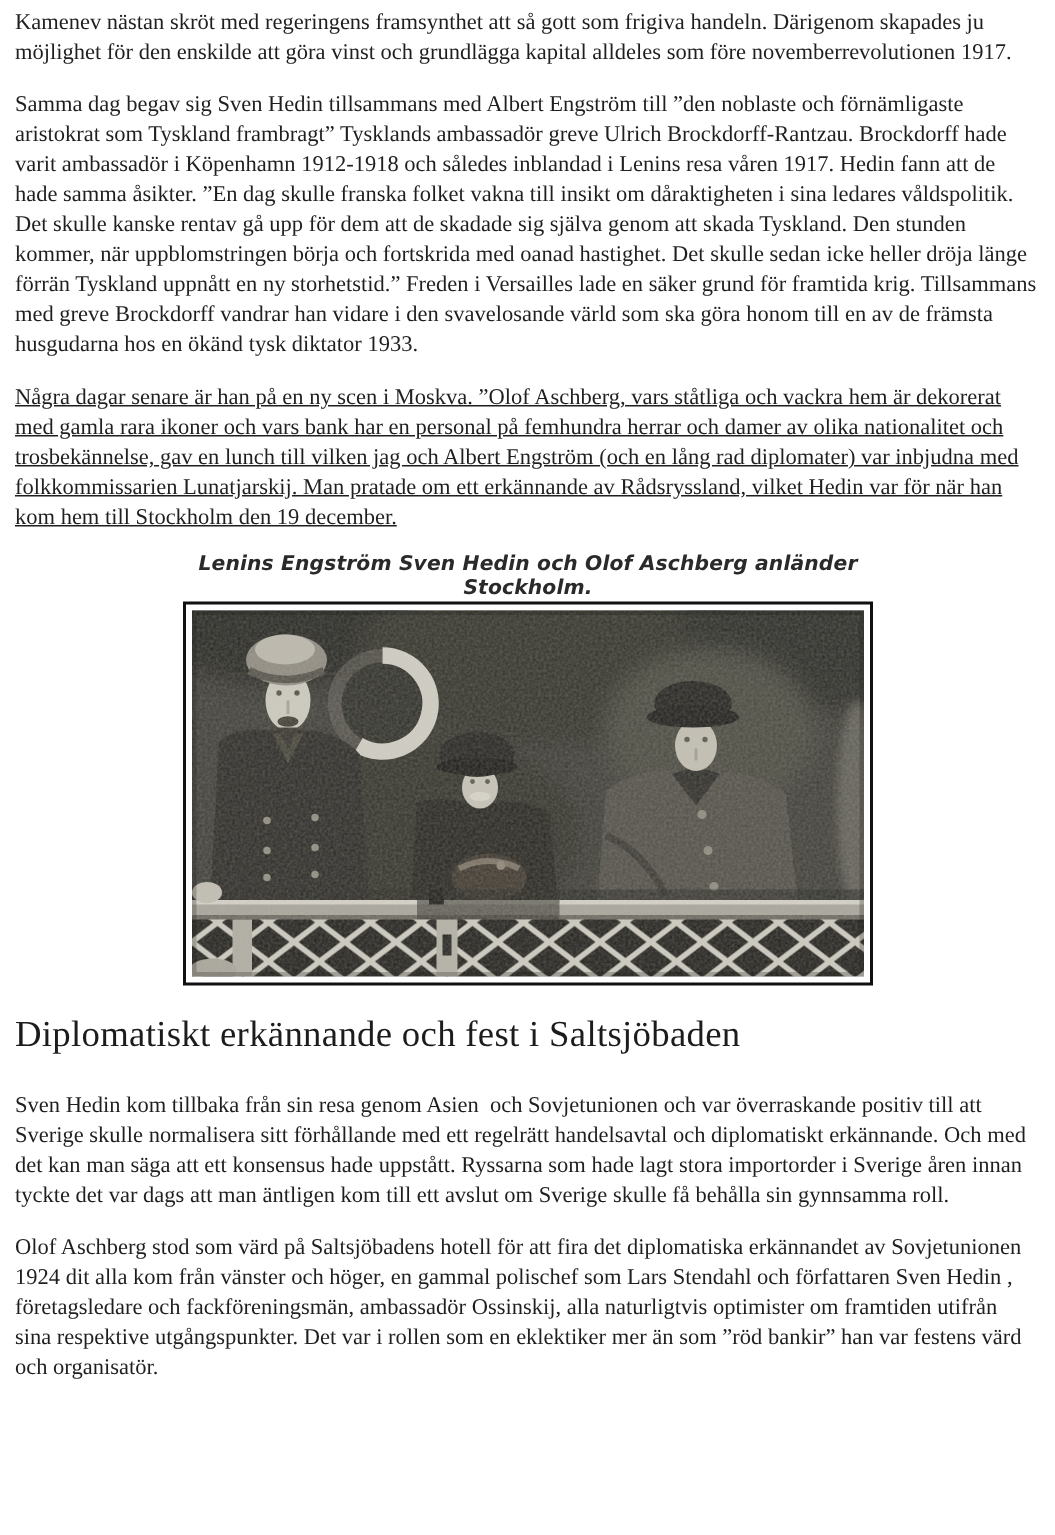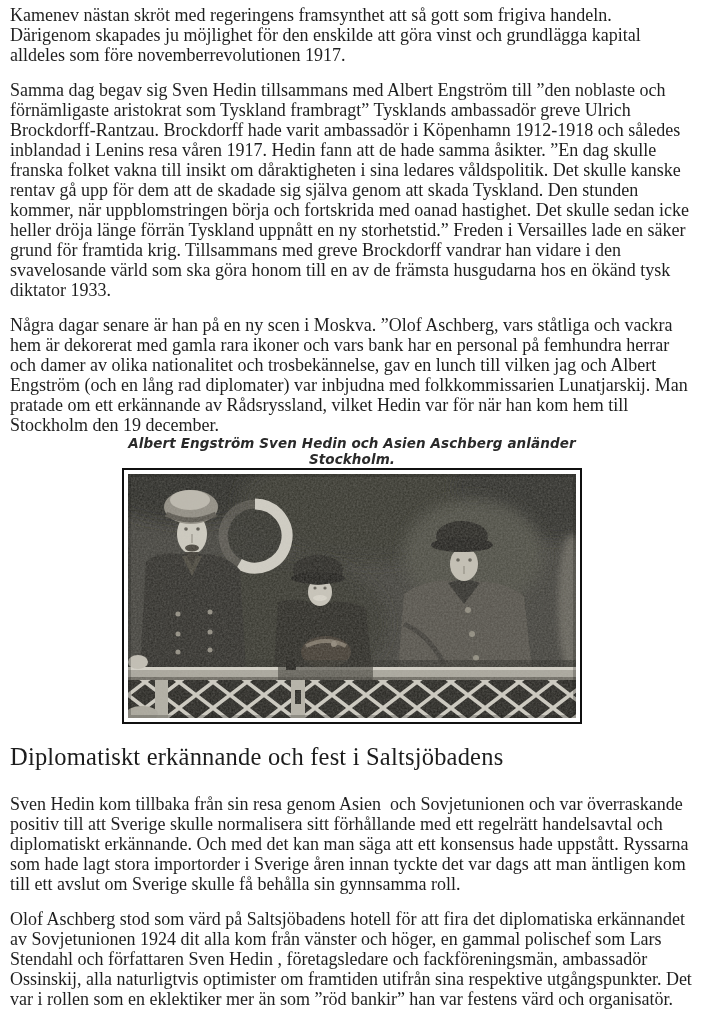--- a/index.html
+++ b/index.html
@@ -2,22 +2,22 @@
 <html><head>
 <meta charset="utf-8">
 <style>
   html, body { margin: 0; padding: 0; background: #ffffff; }
   body {
     width: 703px; height: 1023px; overflow: hidden;
     font-family: "Liberation Serif", serif;
     color: #1f1f1f;
   }
   .page { padding: 5px 11px 0 10px; }
-  .para { font-size: 18px; line-height: 20px; margin: 0 0 15px 0; }
-  .para.tight { margin-bottom: 0; }
+  .para { font-size: 15px; line-height: 20px; margin: 0 0 15px 0; }
+  .para.tight { margin-bottom: 13px; text-decoration: underline; }
   .para .pline { display: block; }
   figure.photo-figure { margin: 0; padding: 0; width: 460px; margin-left: 112px; text-align: center; }
   figcaption.photo-caption {
     font-family: "DejaVu Sans", sans-serif;
     font-style: italic; font-weight: bold;
     font-size: 13.5px; line-height: 16px; color: #2a2a2a;
     margin: 0 0 1px 0; letter-spacing: 0.1px;
   }
   .photo-frame {
     width: 448px; height: 244px;
@@ -38,21 +38,21 @@
 
   <div class="para">Kamenev nästan skröt med regeringens framsynthet att så gott som frigiva handeln. Därigenom skapades ju möjlighet för den enskilde att göra vinst och grundlägga kapital alldeles som före novemberrevolutionen 1917.</div>
 
   <div class="para">Samma dag begav sig Sven Hedin tillsammans med Albert Engström till ”den noblaste och förnämligaste aristokrat som Tyskland frambragt” Tysklands ambassadör greve Ulrich Brockdorff-Rantzau. Brockdorff hade varit ambassadör i Köpenhamn 1912-1918 och således inblandad i Lenins resa våren 1917. Hedin fann att de hade samma åsikter. ”En dag skulle franska folket vakna till insikt om dåraktigheten i sina ledares våldspolitik. Det skulle kanske rentav gå upp för dem att de skadade sig själva genom att skada Tyskland. Den stunden kommer, när uppblomstringen börja och fortskrida med oanad hastighet. Det skulle sedan icke heller dröja länge förrän Tyskland uppnått en ny storhetstid.” Freden i Versailles lade en säker grund för framtida krig. Tillsammans med greve Brockdorff vandrar han vidare i den svavelosande värld som ska göra honom till en av de främsta husgudarna hos en ökänd tysk diktator 1933.</div>
 
   <div class="para tight">
     <span class="pline">Några dagar senare är han på en ny scen i Moskva. ”Olof Aschberg, vars ståtliga och vackra hem är dekorerat med gamla rara ikoner och vars bank har en personal på femhundra herrar och damer av olika nationalitet och trosbekännelse, gav en lunch till vilken jag och Albert Engström (och en lång rad diplomater) var inbjudna med folkkommissarien Lunatjarskij. Man pratade om ett erkännande av Rådsryssland, vilket Hedin var för när han kom hem till Stockholm den 19 december.</span>
   </div>
 
   <figure class="photo-figure">
-    <figcaption class="photo-caption">Albert Engström Sven Hedin och Asien Aschberg anländer Stockholm.</figcaption>
+    <figcaption class="photo-caption">Lenins Engström Sven Hedin och Olof Aschberg anländer Stockholm.</figcaption>
     <div class="photo-frame">
       <svg width="448" height="244" viewBox="0 0 448 244" xmlns="http://www.w3.org/2000/svg">
         <defs>
           <filter id="soft" x="-40%" y="-40%" width="180%" height="180%">
             <feGaussianBlur stdDeviation="7"></feGaussianBlur>
           </filter>
           <filter id="soft2" x="-40%" y="-40%" width="180%" height="180%">
             <feGaussianBlur stdDeviation="3"></feGaussianBlur>
           </filter>
           <filter id="grain">
@@ -143,19 +143,19 @@
           <rect x="158" y="186" width="10" height="10" fill="#1f1e1a"></rect>
           <ellipse cx="14" cy="240" rx="16" ry="8" fill="#a9a69b"></ellipse>
         </g>
 
         <rect width="448" height="244" filter="url(#grain)" opacity="0.55"></rect>
         <rect x="1.5" y="1.5" width="445" height="241" fill="none" stroke="#1c1b18" stroke-width="3" opacity="0.25"></rect>
       </svg>
     </div>
   </figure>
 
-  <h2 class="section-heading">Diplomatiskt erkännande och fest i Saltsjöbadens</h2>
+  <h2 class="section-heading">Diplomatiskt erkännande och fest i Saltsjöbaden</h2>
 
   <div class="para">Sven Hedin kom tillbaka från sin resa genom Asien&nbsp; och Sovjetunionen och var överraskande positiv till att Sverige skulle normalisera sitt förhållande med ett regelrätt handelsavtal och diplomatiskt erkännande. Och med det kan man säga att ett konsensus hade uppstått. Ryssarna som hade lagt stora importorder i Sverige åren innan tyckte det var dags att man äntligen kom till ett avslut om Sverige skulle få behålla sin gynnsamma roll.</div>
 
   <div class="para">Olof Aschberg stod som värd på Saltsjöbadens hotell för att fira det diplomatiska erkännandet av Sovjetunionen 1924 dit alla kom från vänster och höger, en gammal polischef som Lars Stendahl och författaren Sven Hedin , företagsledare och fackföreningsmän, ambassadör Ossinskij, alla naturligtvis optimister om framtiden utifrån sina respektive utgångspunkter. Det var i rollen som en eklektiker mer än som ”röd bankir” han var festens värd och organisatör.</div>
 
 </div>
 
 </body></html>

